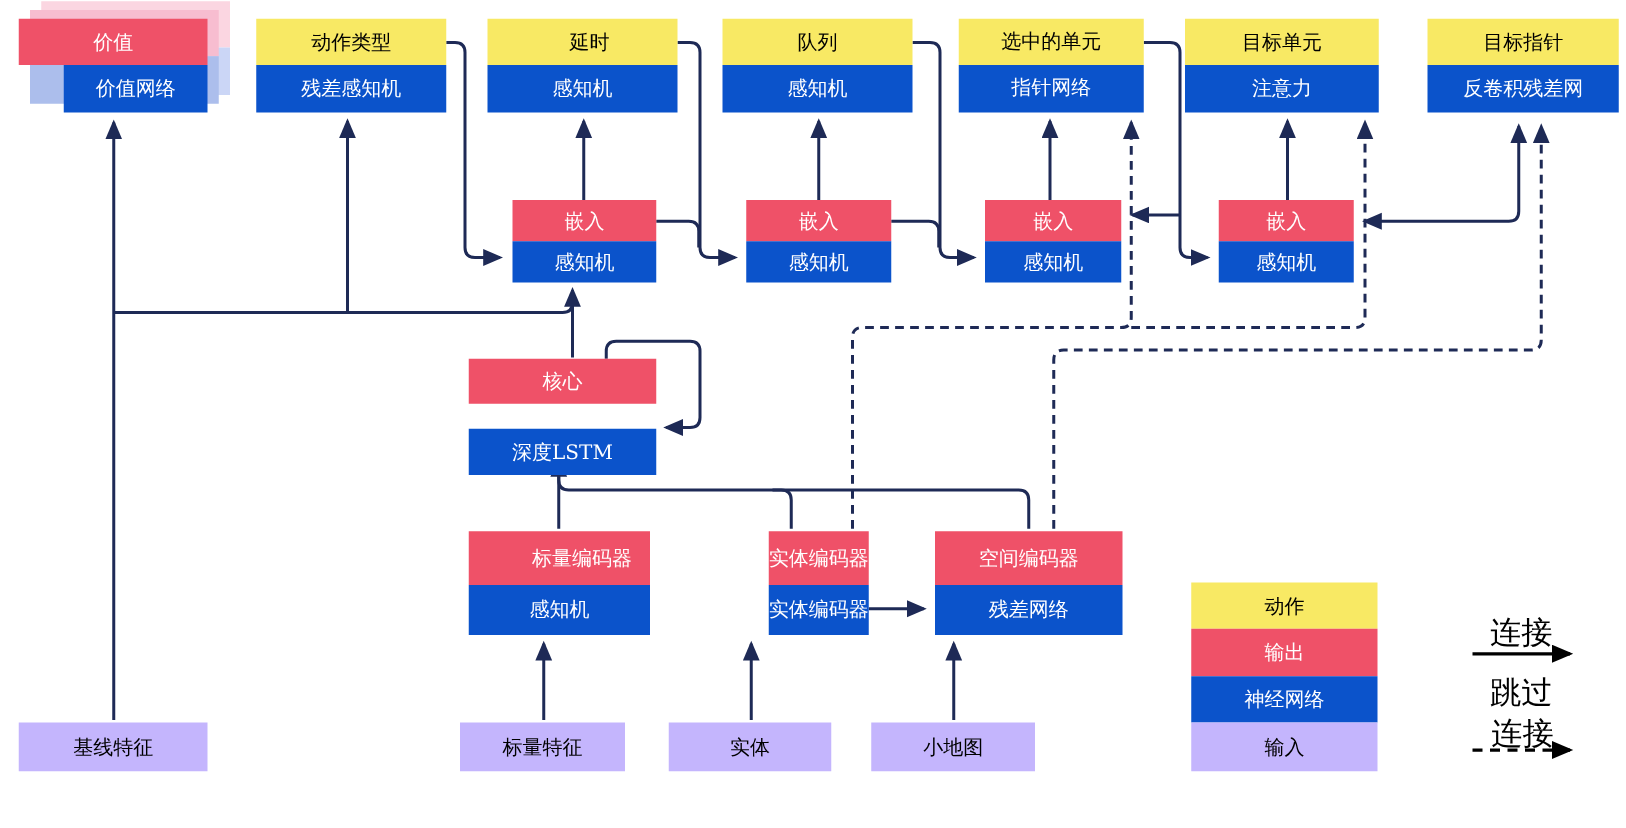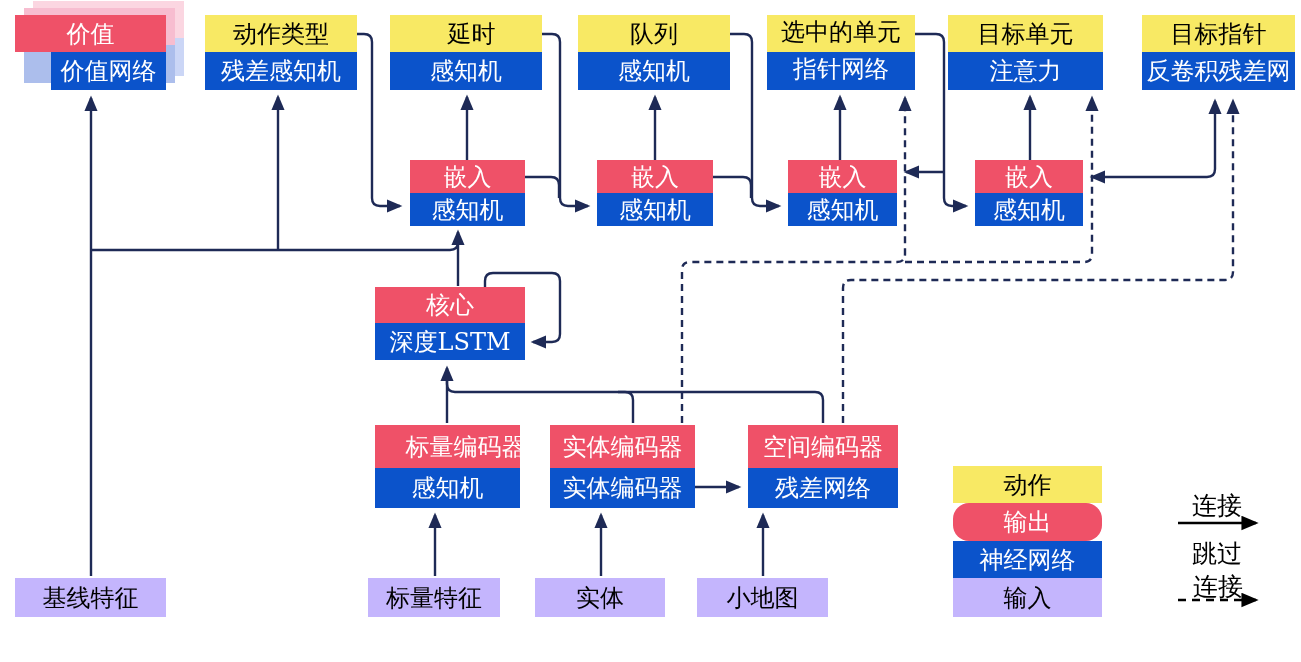--- a/index.html
+++ b/index.html
@@ -3,21 +3,21 @@
 <meta charset="utf-8">
 <style>
   html,body{margin:0;padding:0;background:#ffffff;}
   #canvas{
     position:relative;width:1301px;height:662px;background:#ffffff;overflow:hidden;
     font-family:"DejaVu Serif","Liberation Serif",serif;
   }
   .abs{position:absolute;}
   .blk{position:absolute;display:flex;flex-direction:column;}
   .row{display:flex;align-items:center;justify-content:center;
-       font-size:24px;line-height:1;white-space:nowrap;}
+       font-size:16px;line-height:1;white-space:nowrap;}
   .yellow{background:#F8E964;color:#000000;}
   .red{background:#EF5168;color:#ffffff;}
   .blue{background:#0B53CB;color:#ffffff;}
   .green{background:#c4b5fd;color:#000000;}
   .shadow1-top{background:#F7BDD0;}
   .shadow1-bot{background:#ACBEEC;}
   .shadow2-top{background:#FBD6E1;}
   .shadow2-bot{background:#CBD6F6;}
   .legend-label{position:absolute;font-size:25px;color:#000;white-space:nowrap;}
   svg{position:absolute;left:0;top:0;}
@@ -141,46 +141,46 @@
   </div>
   <div class="blk" style="left:788px;top:160px;width:109px;">
     <div class="row red" style="height:33px;">嵌入</div>
     <div class="row blue" style="height:33px;">感知机</div>
   </div>
   <div class="blk" style="left:975px;top:160px;width:108px;">
     <div class="row red" style="height:33px;">嵌入</div>
     <div class="row blue" style="height:33px;">感知机</div>
   </div>
 
-  <div class="blk" style="left:375px;top:287px;width:150px;">
+  <div class="blk" style="left:375px;top:287px;width:150px;gap:20px;">
     <div class="row red" style="height:36px;">核心</div>
     <div class="row blue" style="height:37px;">深度LSTM</div>
   </div>
 
   <div class="blk" style="left:375px;top:425px;width:145px;">
     <div class="row red" style="height:43px;padding-left:36px;">标量编码器</div>
     <div class="row blue" style="height:40px;">感知机</div>
   </div>
-  <div class="blk" style="left:550px;top:425px;width:145px;">
+  <div class="blk" style="left:550px;top:425px;width:145px;align-items:flex-end;">
     <div class="row red" style="height:43px;">实体编码器</div>
     <div class="row blue" style="height:40px;">实体编码器</div>
   </div>
   <div class="blk" style="left:748px;top:425px;width:150px;">
     <div class="row red" style="height:43px;">空间编码器</div>
     <div class="row blue" style="height:40px;">残差网络</div>
   </div>
 
   <div class="row green abs" style="left:15px;top:578px;width:151px;height:39px;">基线特征</div>
   <div class="row green abs" style="left:368px;top:578px;width:132px;height:39px;">标量特征</div>
   <div class="row green abs" style="left:535px;top:578px;width:130px;height:39px;">实体</div>
   <div class="row green abs" style="left:697px;top:578px;width:131px;height:39px;">小地图</div>
 
   <div class="blk" style="left:953px;top:466px;width:149px;">
     <div class="row yellow" style="height:37px;">动作</div>
-    <div class="row red" style="height:38px;border-radius:16px;">输出</div>
+    <div class="row red" style="height:38px;">输出</div>
     <div class="row blue" style="height:37px;">神经网络</div>
     <div class="row green" style="height:39px;">输入</div>
   </div>
   <div class="legend-label" style="left:1192px;top:489px;">连接</div>
   <div class="legend-label" style="left:1192px;top:537px;">跳过</div>
   <div class="legend-label" style="left:1193px;top:570px;">连接</div>
 
 </div>
 
 </body></html>

